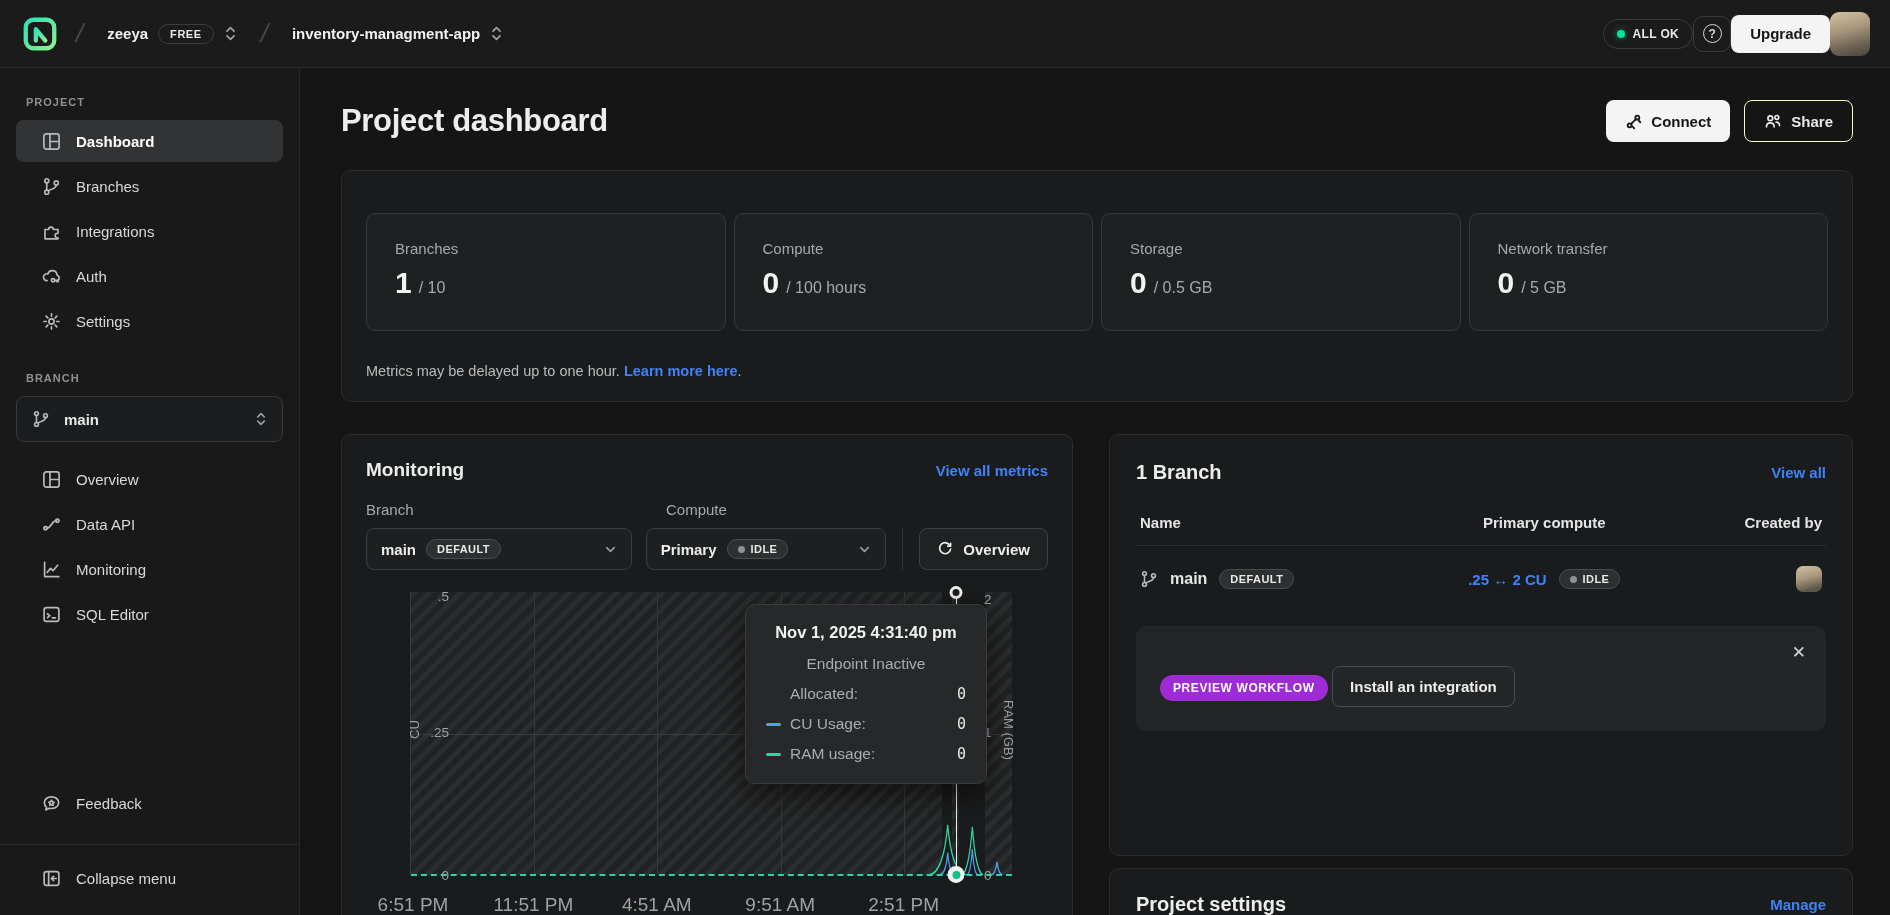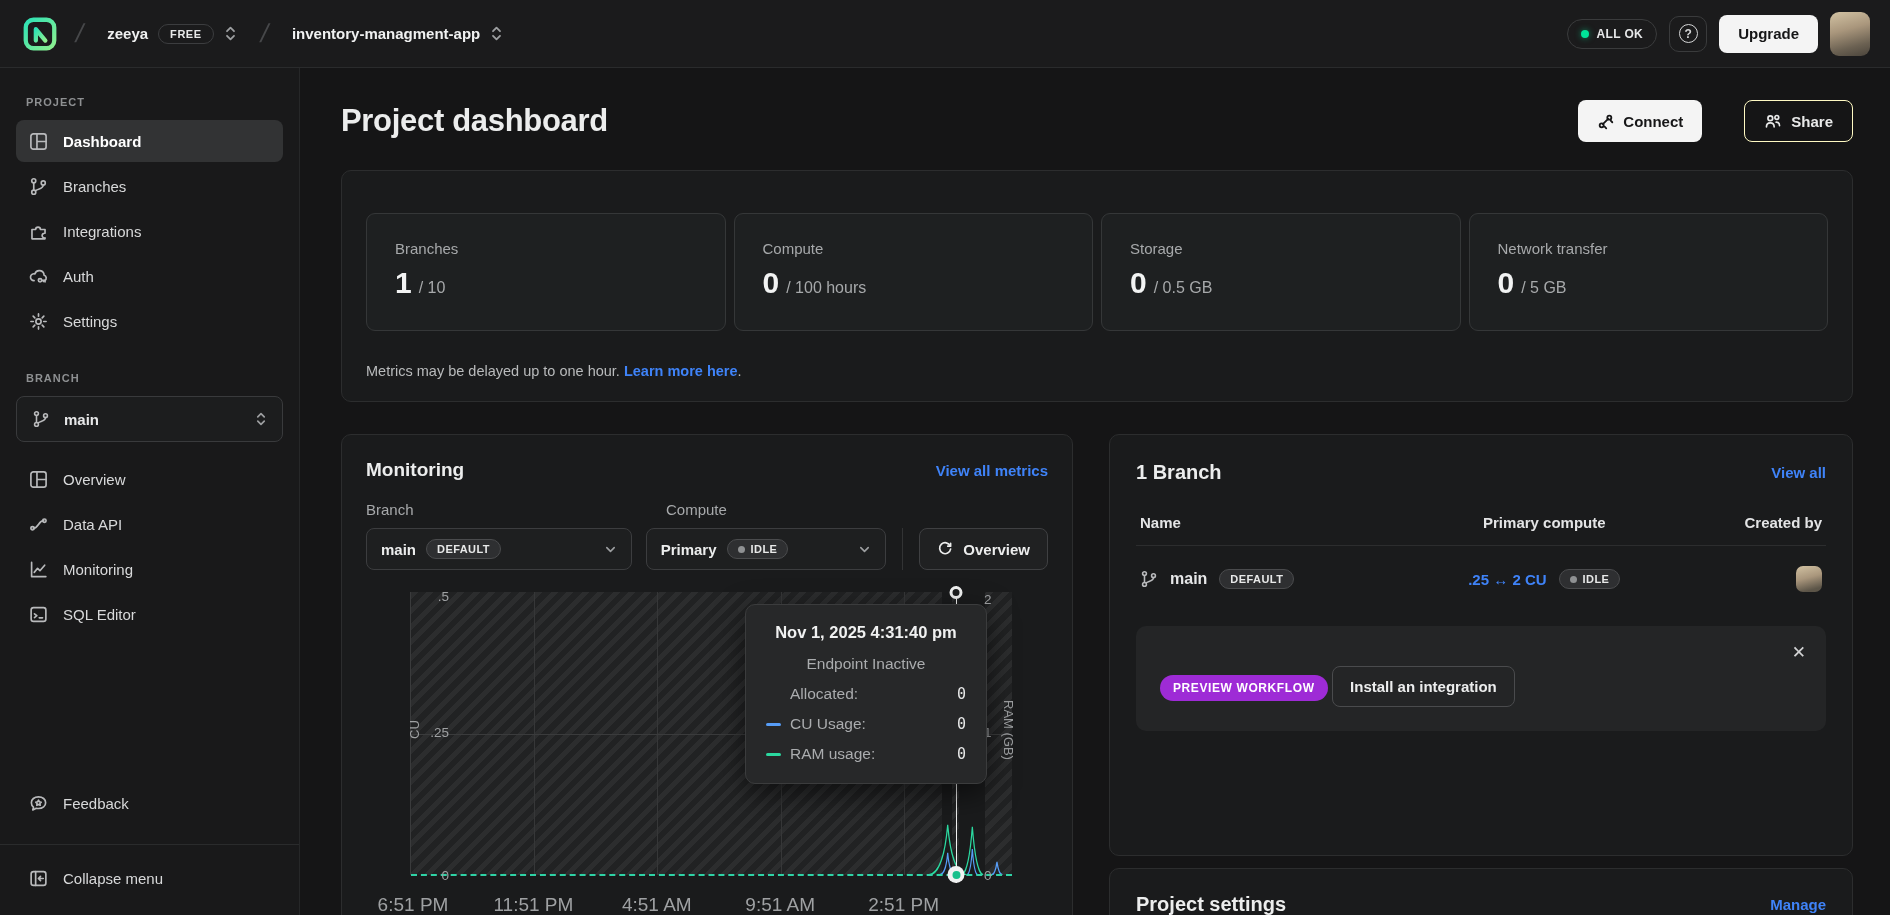--- a/index.html
+++ b/index.html
@@ -10,56 +10,56 @@
   .header { position:absolute; top:0; left:0; right:0; height:68px; background:#1b1b1c;
     border-bottom:1px solid #2a2b2c; display:flex; align-items:center; padding:0 20px; z-index:20; }
   .hleft { display:flex; align-items:center; gap:14px; }
   .logo { width:40px; height:40px; display:flex; align-items:center; justify-content:center; cursor:pointer; }
   .bc-sep { color:#47484a; font-size:26px; font-weight:300; transform:skewX(-12deg); padding:0 2px; }
   .crumb { display:flex; align-items:center; gap:10px; padding:6px 8px; border-radius:8px; cursor:pointer; }
   .crumb-name { font-size:15px; font-weight:700; color:#f0f1f1; }
   .pill { border:1px solid #3c3d3f; border-radius:999px; padding:3px 11px; font-size:11px;
     font-weight:700; letter-spacing:.05em; color:#e8e9e9; }
   .updown { color:#9d9fa1; display:flex; }
-  .hright { margin-left:auto; display:flex; align-items:center; gap:12px; }
+  .hright { margin-left:auto; display:flex; align-items:center; }
   .status-pill { display:flex; align-items:center; gap:8px; border:1px solid #3a3b3c; border-radius:999px;
     height:30px; padding:0 13px; font-size:12px; font-weight:700; letter-spacing:.03em; cursor:pointer; }
   .dot { width:8px; height:8px; border-radius:50%; }
   .dot-green { background:#00e599; box-shadow:0 0 6px #00e59988; }
   .help-btn { width:38px; height:36px; border:1px solid #3a3b3c; border-radius:10px; background:transparent;
     display:flex; align-items:center; justify-content:center; cursor:pointer; }
   .q-circle { width:19px; height:19px; border:1.7px solid #d4d5d6; border-radius:50%; color:#d4d5d6;
     font-size:12px; font-weight:700; display:flex; align-items:center; justify-content:center; }
   .upgrade-btn { background:#f4f4f4; color:#161617; border:none; border-radius:8px; height:38px;
     padding:0 19px; font-size:15px; font-weight:700; cursor:pointer; font-family:inherit; }
   .avatar { width:40px; height:44px; border-radius:9px; cursor:pointer;
     background:linear-gradient(165deg,#cdbd9e 5%,#a9967c 40%,#6b6152 75%,#4a443b 100%); }
 
   
   .sidebar { position:absolute; top:68px; left:0; bottom:0; width:300px; background:#19191a;
     border-right:1px solid #262728; display:flex; flex-direction:column; padding:28px 0 10px; }
   .sec-label { font-size:11px; font-weight:700; letter-spacing:.09em; color:#8e9092; padding:0 26px; margin-bottom:12px; }
   .nav { list-style:none; display:flex; flex-direction:column; gap:3px; padding:0 16px; }
-  .nav-item { display:flex; align-items:center; gap:15px; height:42px; padding:0 13px; border-radius:8px;
+  .nav-item { display:flex; align-items:center; gap:15px; height:42px; padding:0 26px; border-radius:8px;
     font-size:15px; color:#d8d9da; cursor:pointer; }
   .nav-item.active { background:#323334; color:#ffffff; font-weight:600; }
   .nav-item .ic { width:19px; height:19px; color:#b9babc; flex:0 0 auto; display:flex; }
   .branch-select { margin:0 16px 16px; height:46px; border:1px solid #393a3c; border-radius:8px;
     display:flex; align-items:center; gap:14px; padding:0 15px; cursor:pointer; background:#1c1d1e; }
   .branch-select .name { font-size:15px; font-weight:700; flex:1; }
   .spacer { flex:1; }
   .side-divider { border-top:1px solid #2a2b2c; margin:20px 0 12px; }
 
   
   .main { position:absolute; top:68px; left:300px; right:0; bottom:0; background:#151516; padding:0 37px 0 41px; }
   .title-row { display:flex; align-items:center; justify-content:space-between; margin-top:32px; }
   .page-title { font-size:31px; font-weight:700; color:#eceded; letter-spacing:-.01em; }
   .title-actions { display:flex; gap:14px; }
   .btn { display:flex; align-items:center; gap:9px; height:42px; padding:0 19px; border-radius:8px;
-    font-size:15px; font-weight:700; cursor:pointer; font-family:inherit;margin-left:28px; }
+    font-size:15px; font-weight:700; cursor:pointer; font-family:inherit; }
   .btn-light { background:#f4f4f4; color:#161617; border:none; }
   .btn-dark { background:transparent; color:#e8e9e9; border:1px solid #fef9c3; }
 
   .card { background:#1a1b1c; border:1px solid #2c2d2e; border-radius:10px; }
 
   
   .usage-card { margin-top:28px; padding:24px 24px 22px; }
   .card-title { font-size:20px; font-weight:700; color:#eceded; }
   .stats-row { display:flex; gap:8px; margin-top:18px; }
   .stat { flex:1; background:#1e2021; border:1px solid #353738; border-radius:9px; height:118px;

